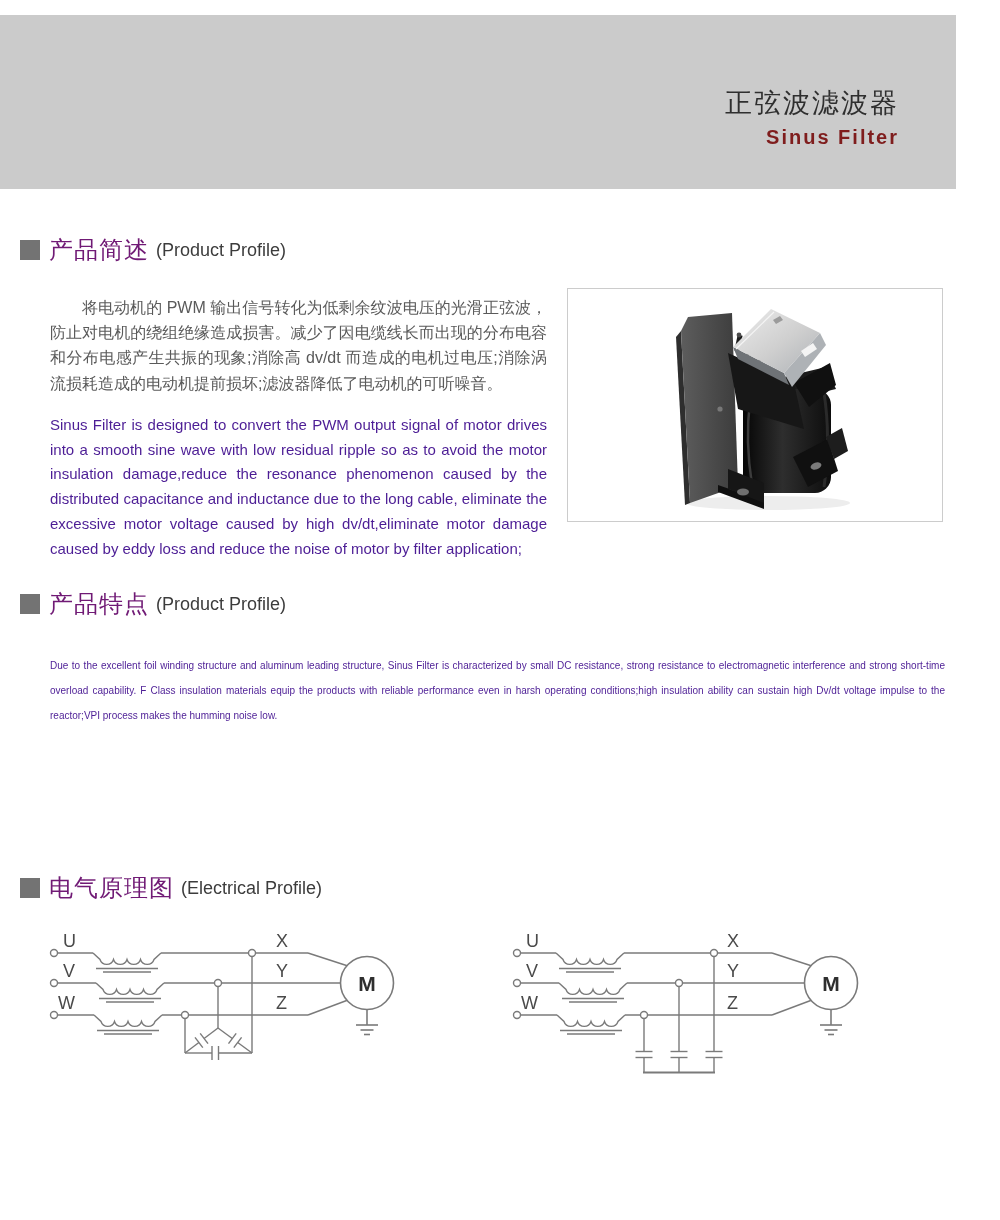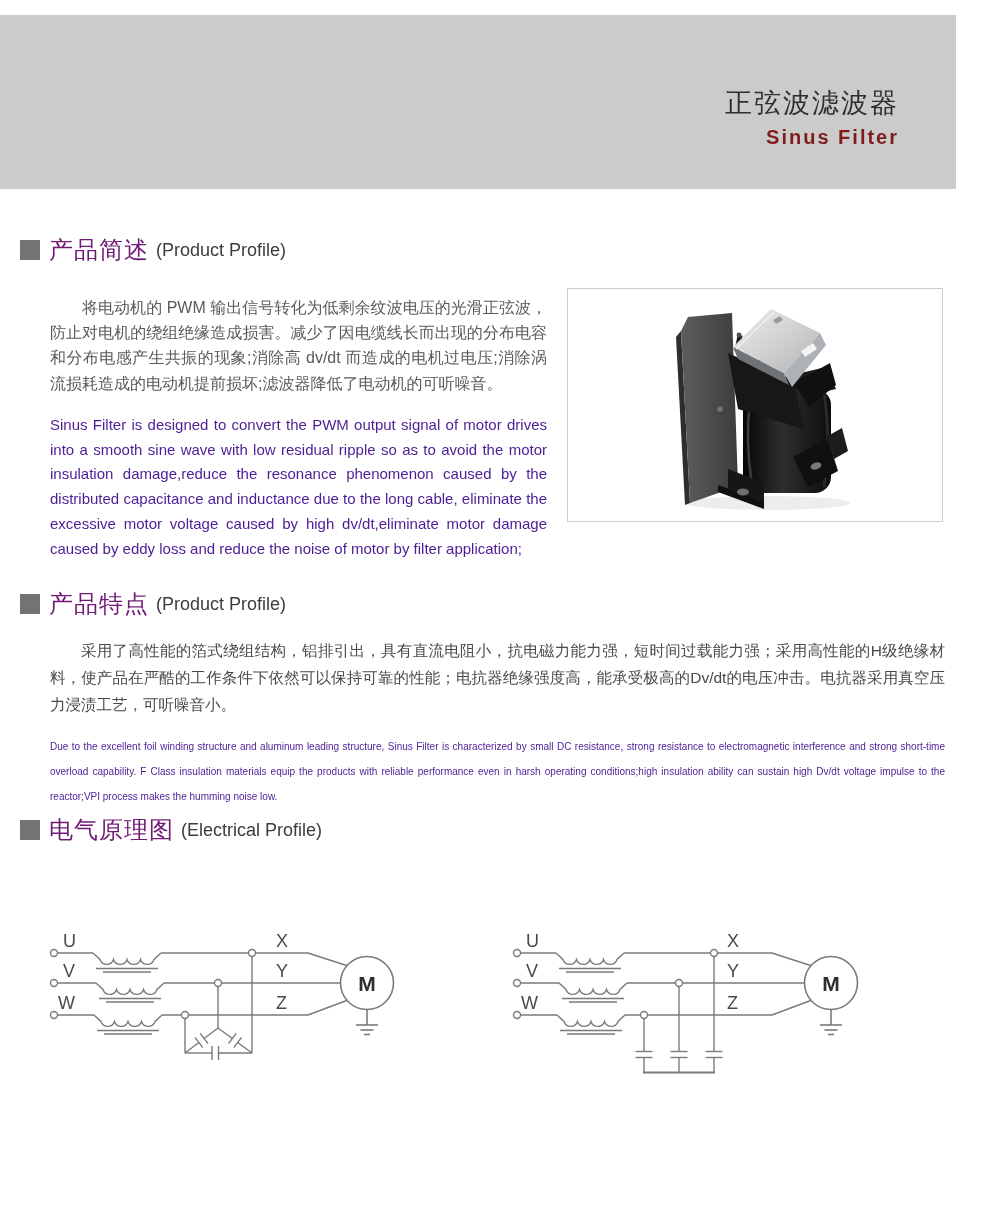--- a/index.html
+++ b/index.html
@@ -18,21 +18,21 @@
   .title-zh { font-size:27px; color:#2f2f2f; letter-spacing:2px; line-height:32px; }
   .title-en { font-size:20px; font-weight:bold; color:#7f1d1d; letter-spacing:2px; margin-top:7px; }
 
   .section-header { position:absolute; left:20px; display:flex; align-items:center; }
   .bullet { width:20px; height:20px; background:#737373; flex:0 0 auto; }
   .sec-zh { font-size:24px; color:#701a75; margin-left:9px; letter-spacing:1px; }
   .sec-en { font-size:18px; color:#3c3c3c; margin-left:7px; }
 
   .profile-header  { top:234px; }
   .features-header { top:588px;justify-content:space-between; }
-  .diagram-header  { top:814px; }
+  .diagram-header  { top:872px; }
 
   .profile-text { position:absolute; left:50px; top:295px; width:497px; }
   .zh-para {
     font-size:16px; color:#5a5a5a; line-height:25.2px;
     text-align:justify; text-indent:2em;
   }
   .en-para {
     font-size:15px; color:#4c1d95; line-height:24.8px;
     text-align:justify; margin-top:17px;
   }
@@ -136,21 +136,20 @@
   </svg>
 </div>
 
 <div class="section-header features-header">
   <span class="bullet"></span>
   <span class="sec-zh">产品特点</span>
   <span class="sec-en">(Product Profile)</span>
 </div>
 
 <div class="features-block">
-  <p class="zh-para">采用了高性能的箔式绕组结构，铝排引出，具有直流电阻小，抗电磁力能力强，短时间过载能力强；采用高性能的H级绝缘材料，使产品在严酷的工作条件下依然可以保持可靠的性能；电抗器绝缘强度高，能承受极高的Dv/dt的电压冲击。电抗器采用真空压力浸渍工艺，可听噪音小。</p>
   <p class="en-para">Due to the excellent foil winding structure and aluminum leading structure, Sinus Filter is characterized by small DC resistance, strong resistance to electromagnetic interference and strong short-time overload capability. F Class insulation materials equip the products with reliable performance even in harsh operating conditions;high insulation ability can sustain high Dv/dt voltage impulse to the reactor;VPI process makes the humming noise low.</p>
 </div>
 
 <div class="section-header diagram-header">
   <span class="bullet"></span>
   <span class="sec-zh">电气原理图</span>
   <span class="sec-en">(Electrical Profile)</span>
 </div>
 
 <svg class="diagram-svg" width="1000" height="210" viewBox="0 0 1000 210" stroke="#7a7a7a" stroke-width="1.4" fill="none">

